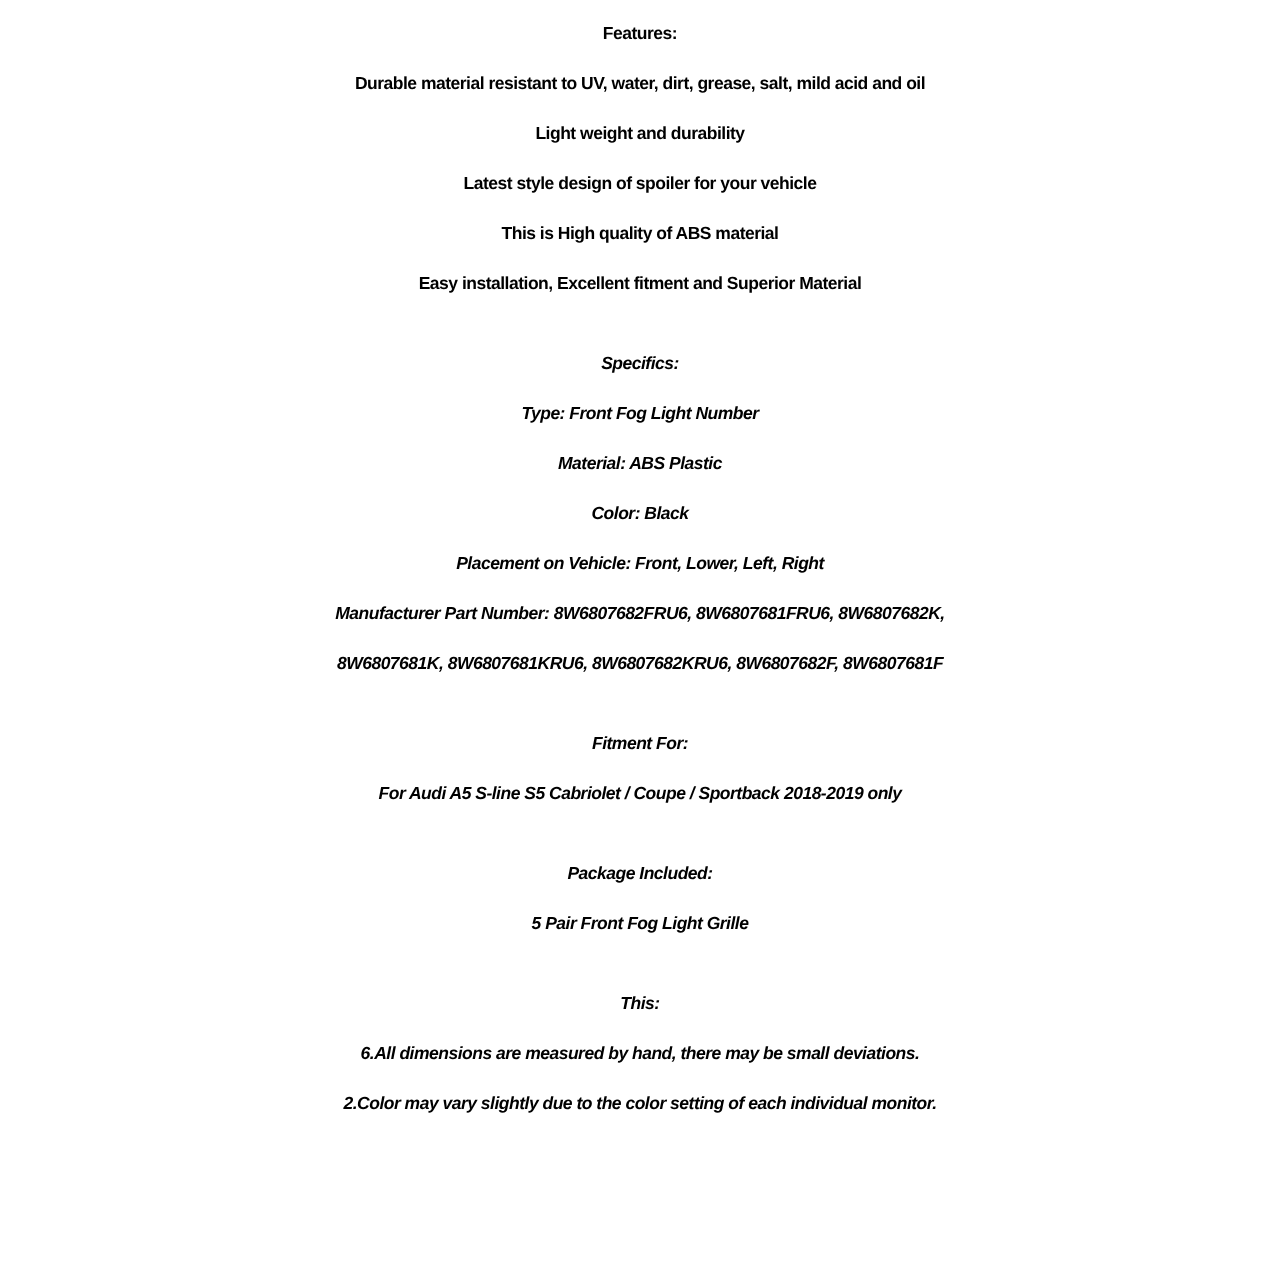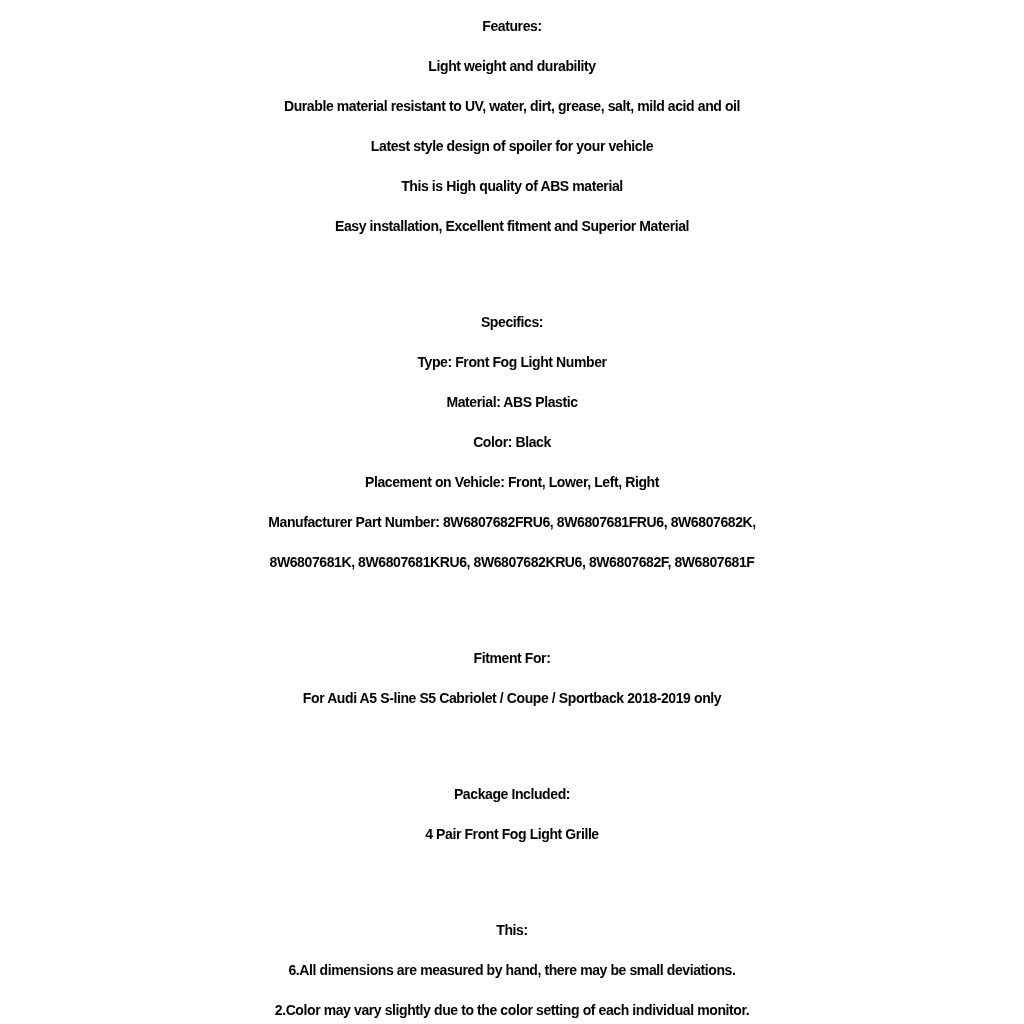--- a/index.html
+++ b/index.html
@@ -17,32 +17,33 @@
     font-size: 14px;
     line-height: 40px;
     letter-spacing: -0.4px;
     text-align: center;
   }
   .doc p {
     margin: 0;
     white-space: nowrap;
   }
   section + section {
-    margin-top: 56px; 
+    margin-top: 24px; 
+    font-style: italic;
   }
 </style>
 </head>
 <body style="background: rgb(255, 255, 255); color: rgb(0, 0, 0);">
 
 <div class="doc">
 
   <section>
     <p>Features:</p>
+    <p>Durable material resistant to UV, water, dirt, grease, salt, mild acid and oil</p>
     <p>Light weight and durability</p>
-    <p>Durable material resistant to UV, water, dirt, grease, salt, mild acid and oil</p>
     <p>Latest style design of spoiler for your vehicle</p>
     <p>This is High quality of ABS material</p>
     <p>Easy installation, Excellent fitment and Superior Material</p>
   </section>
 
   <section>
     <p>Specifics:</p>
     <p>Type: Front Fog Light Number</p>
     <p>Material: ABS Plastic</p>
     <p>Color: Black</p>
@@ -51,21 +52,21 @@
     <p>8W6807681K, 8W6807681KRU6, 8W6807682KRU6, 8W6807682F, 8W6807681F</p>
   </section>
 
   <section>
     <p>Fitment For:</p>
     <p>For Audi A5 S-line S5 Cabriolet / Coupe / Sportback 2018-2019 only</p>
   </section>
 
   <section>
     <p>Package Included:</p>
-    <p>4 Pair Front Fog Light Grille</p>
+    <p>5 Pair Front Fog Light Grille</p>
   </section>
 
   <section>
     <p>This:</p>
     <p>6.All dimensions are measured by hand, there may be small deviations.</p>
     <p>2.Color may vary slightly due to the color setting of each individual monitor.</p>
   </section>
 
 </div>
 

